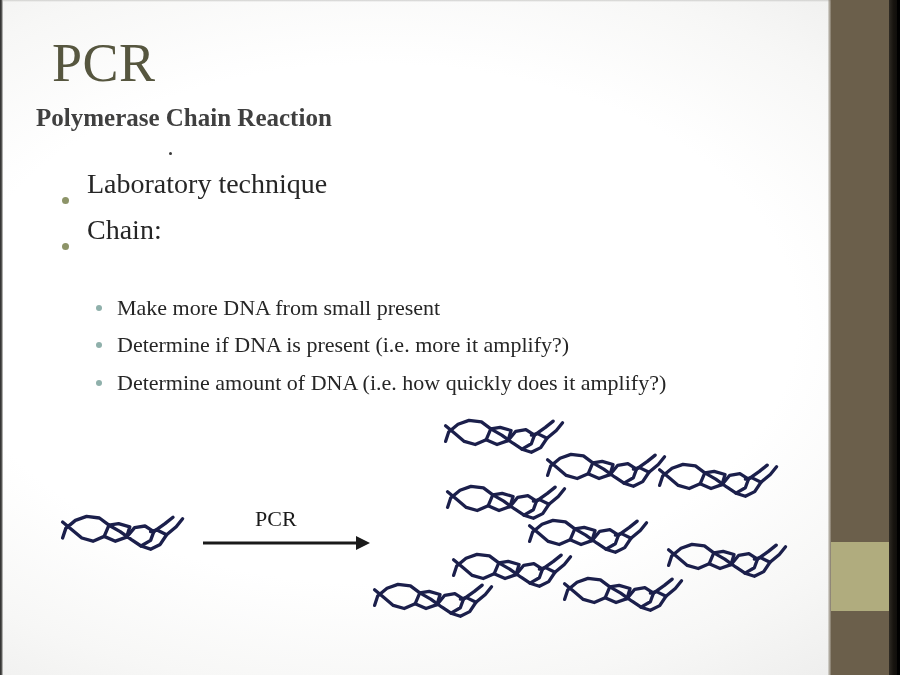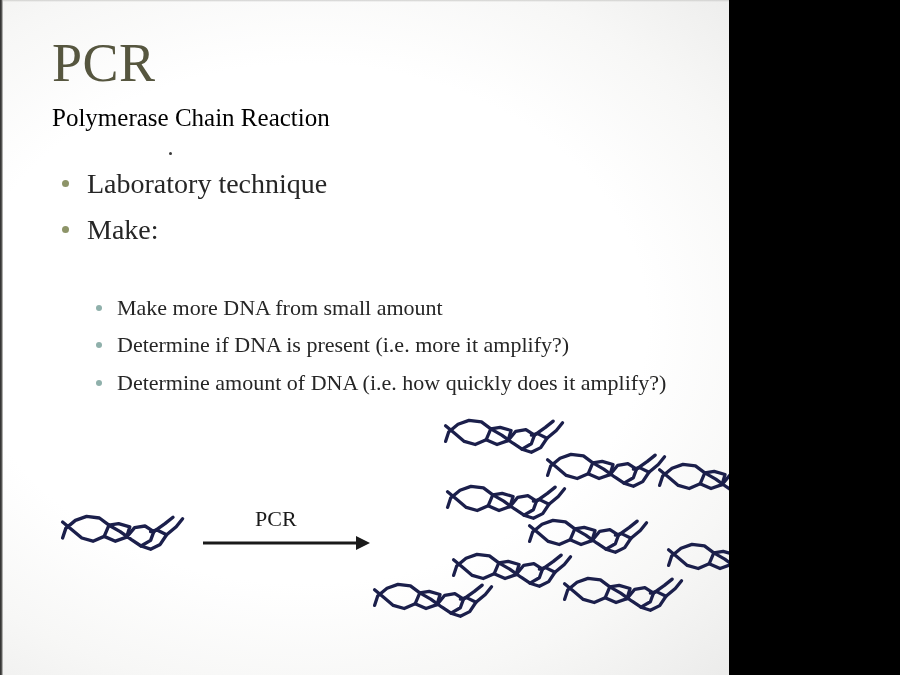--- a/index.html
+++ b/index.html
@@ -2,21 +2,21 @@
 <html><head>
 <meta charset="utf-8">
 <style>
   html, body {
     margin: 0;
     padding: 0;
     background: #000;
   }
   #slide {
     position: relative;
-    width: 729px;
+    width: 897px;
     height: 675px;
     overflow: hidden;
     background: #ffffff;
     font-family: "Liberation Serif", "DejaVu Serif", serif;
   }
 
   
   .bg-wash {
     position: absolute;
     inset: 0;
@@ -75,45 +75,46 @@
     position: absolute;
     left: 52px;
     top: 36px;
     font-size: 54px;
     line-height: 1.0;
     color: #56563f;
     letter-spacing: 0.5px;
   }
   .subtitle {
     position: absolute;
-    left: 52px;
+    left: 36px;
     top: 105px;
     font-size: 25px;
     line-height: 1.0;
-    color: #000000;
+    color: #404040;
+    font-weight: bold;
   }
   .stray-dot {
     position: absolute;
     left: 169px;
     top: 152px;
     width: 3px;
     height: 3px;
     background: #3a3a3a;
     border-radius: 50%;
   }
 
   .bullets {
     position: absolute;
     left: 62px;
     top: 164px;
     width: 740px;
   }
   .bullet-row {
     display: flex;
-    align-items: flex-start;
+    align-items: flex-end;
     margin-bottom: 6px;
   }
   .bullet-dot {
     flex: 0 0 auto;
     width: 7px;
     height: 7px;
     border-radius: 50%;
     background: #8d9468;
     margin-top: 16px;
     margin-right: 18px;
@@ -185,28 +186,28 @@
   <div class="subtitle">Polymerase Chain Reaction</div>
   <div class="stray-dot"></div>
 
   <div class="bullets">
     <div class="bullet-row">
       <span class="bullet-dot"></span>
       <span class="bullet-text">Laboratory technique</span>
     </div>
     <div class="bullet-row">
       <span class="bullet-dot"></span>
-      <span class="bullet-text">Make:</span>
+      <span class="bullet-text">Chain:</span>
     </div>
   </div>
 
   <div class="subbullets">
     <div class="subbullet-row">
       <span class="subbullet-dot"></span>
-      <span class="subbullet-text">Make more DNA from small amount</span>
+      <span class="subbullet-text">Make more DNA from small present</span>
     </div>
     <div class="subbullet-row">
       <span class="subbullet-dot"></span>
       <span class="subbullet-text">Determine if DNA is present (i.e. more it amplify?)</span>
     </div>
     <div class="subbullet-row">
       <span class="subbullet-dot"></span>
       <span class="subbullet-text">Determine amount of DNA (i.e. how quickly does it amplify?)</span>
     </div>
   </div>

